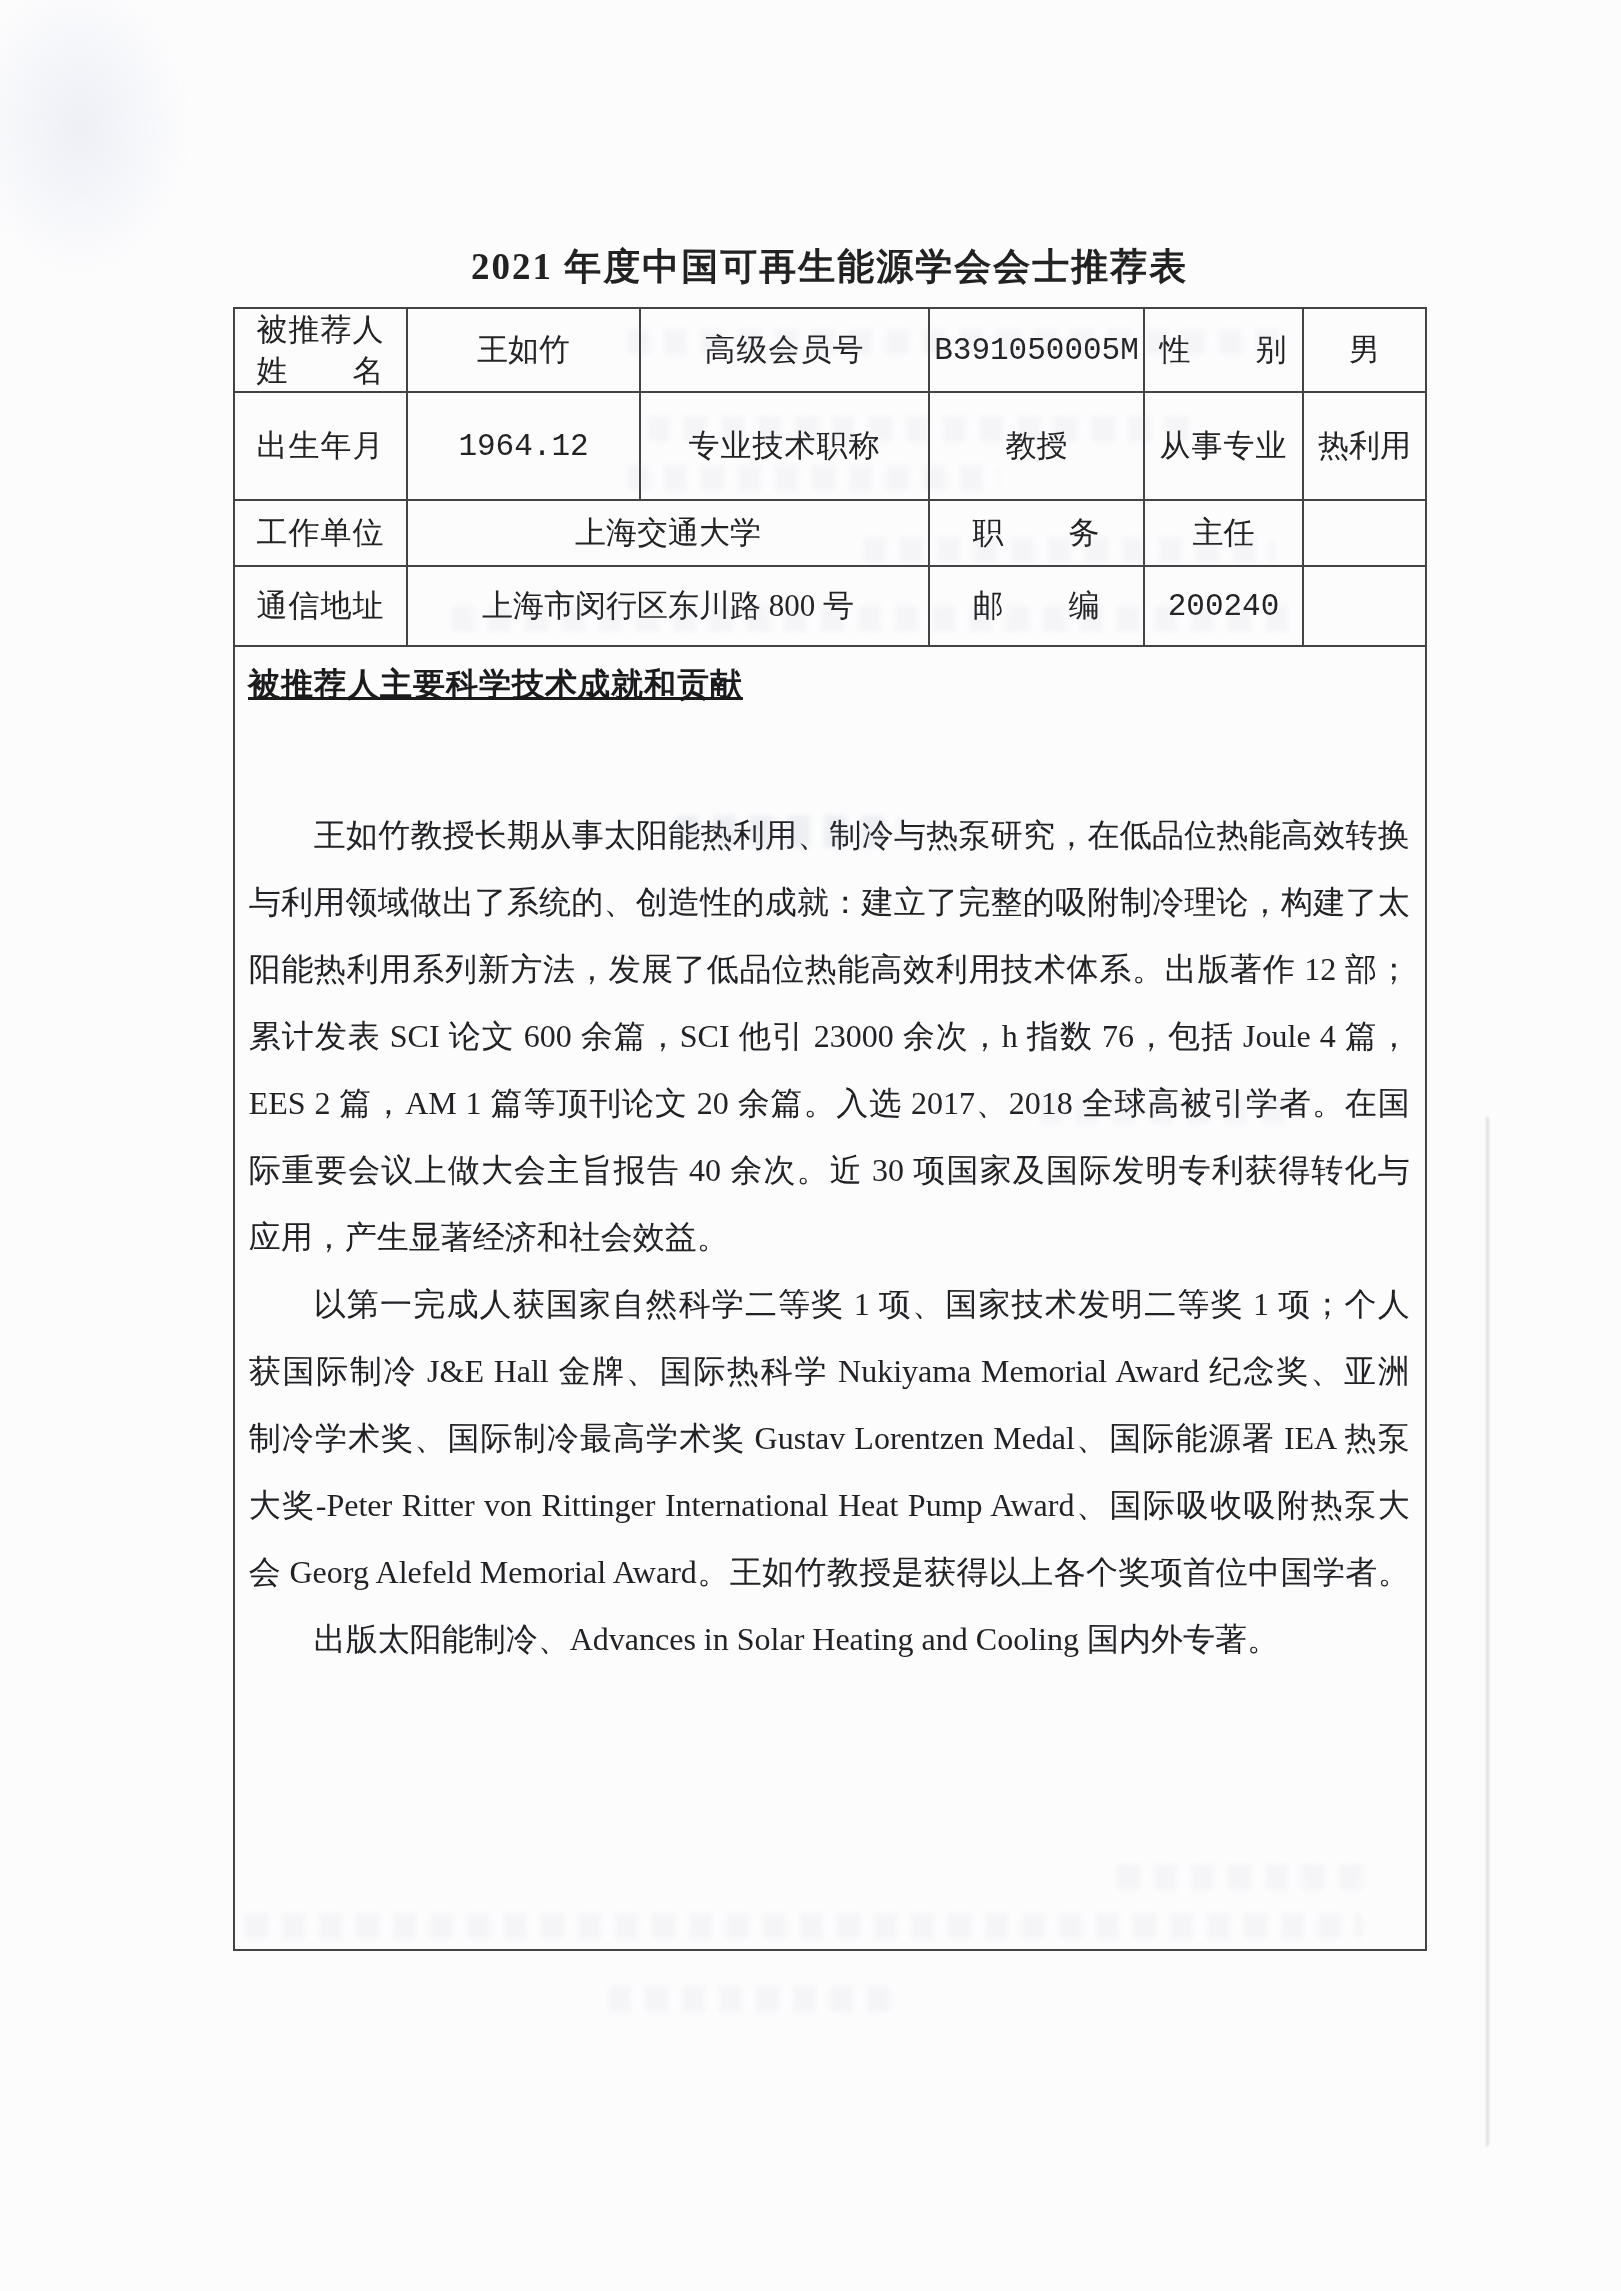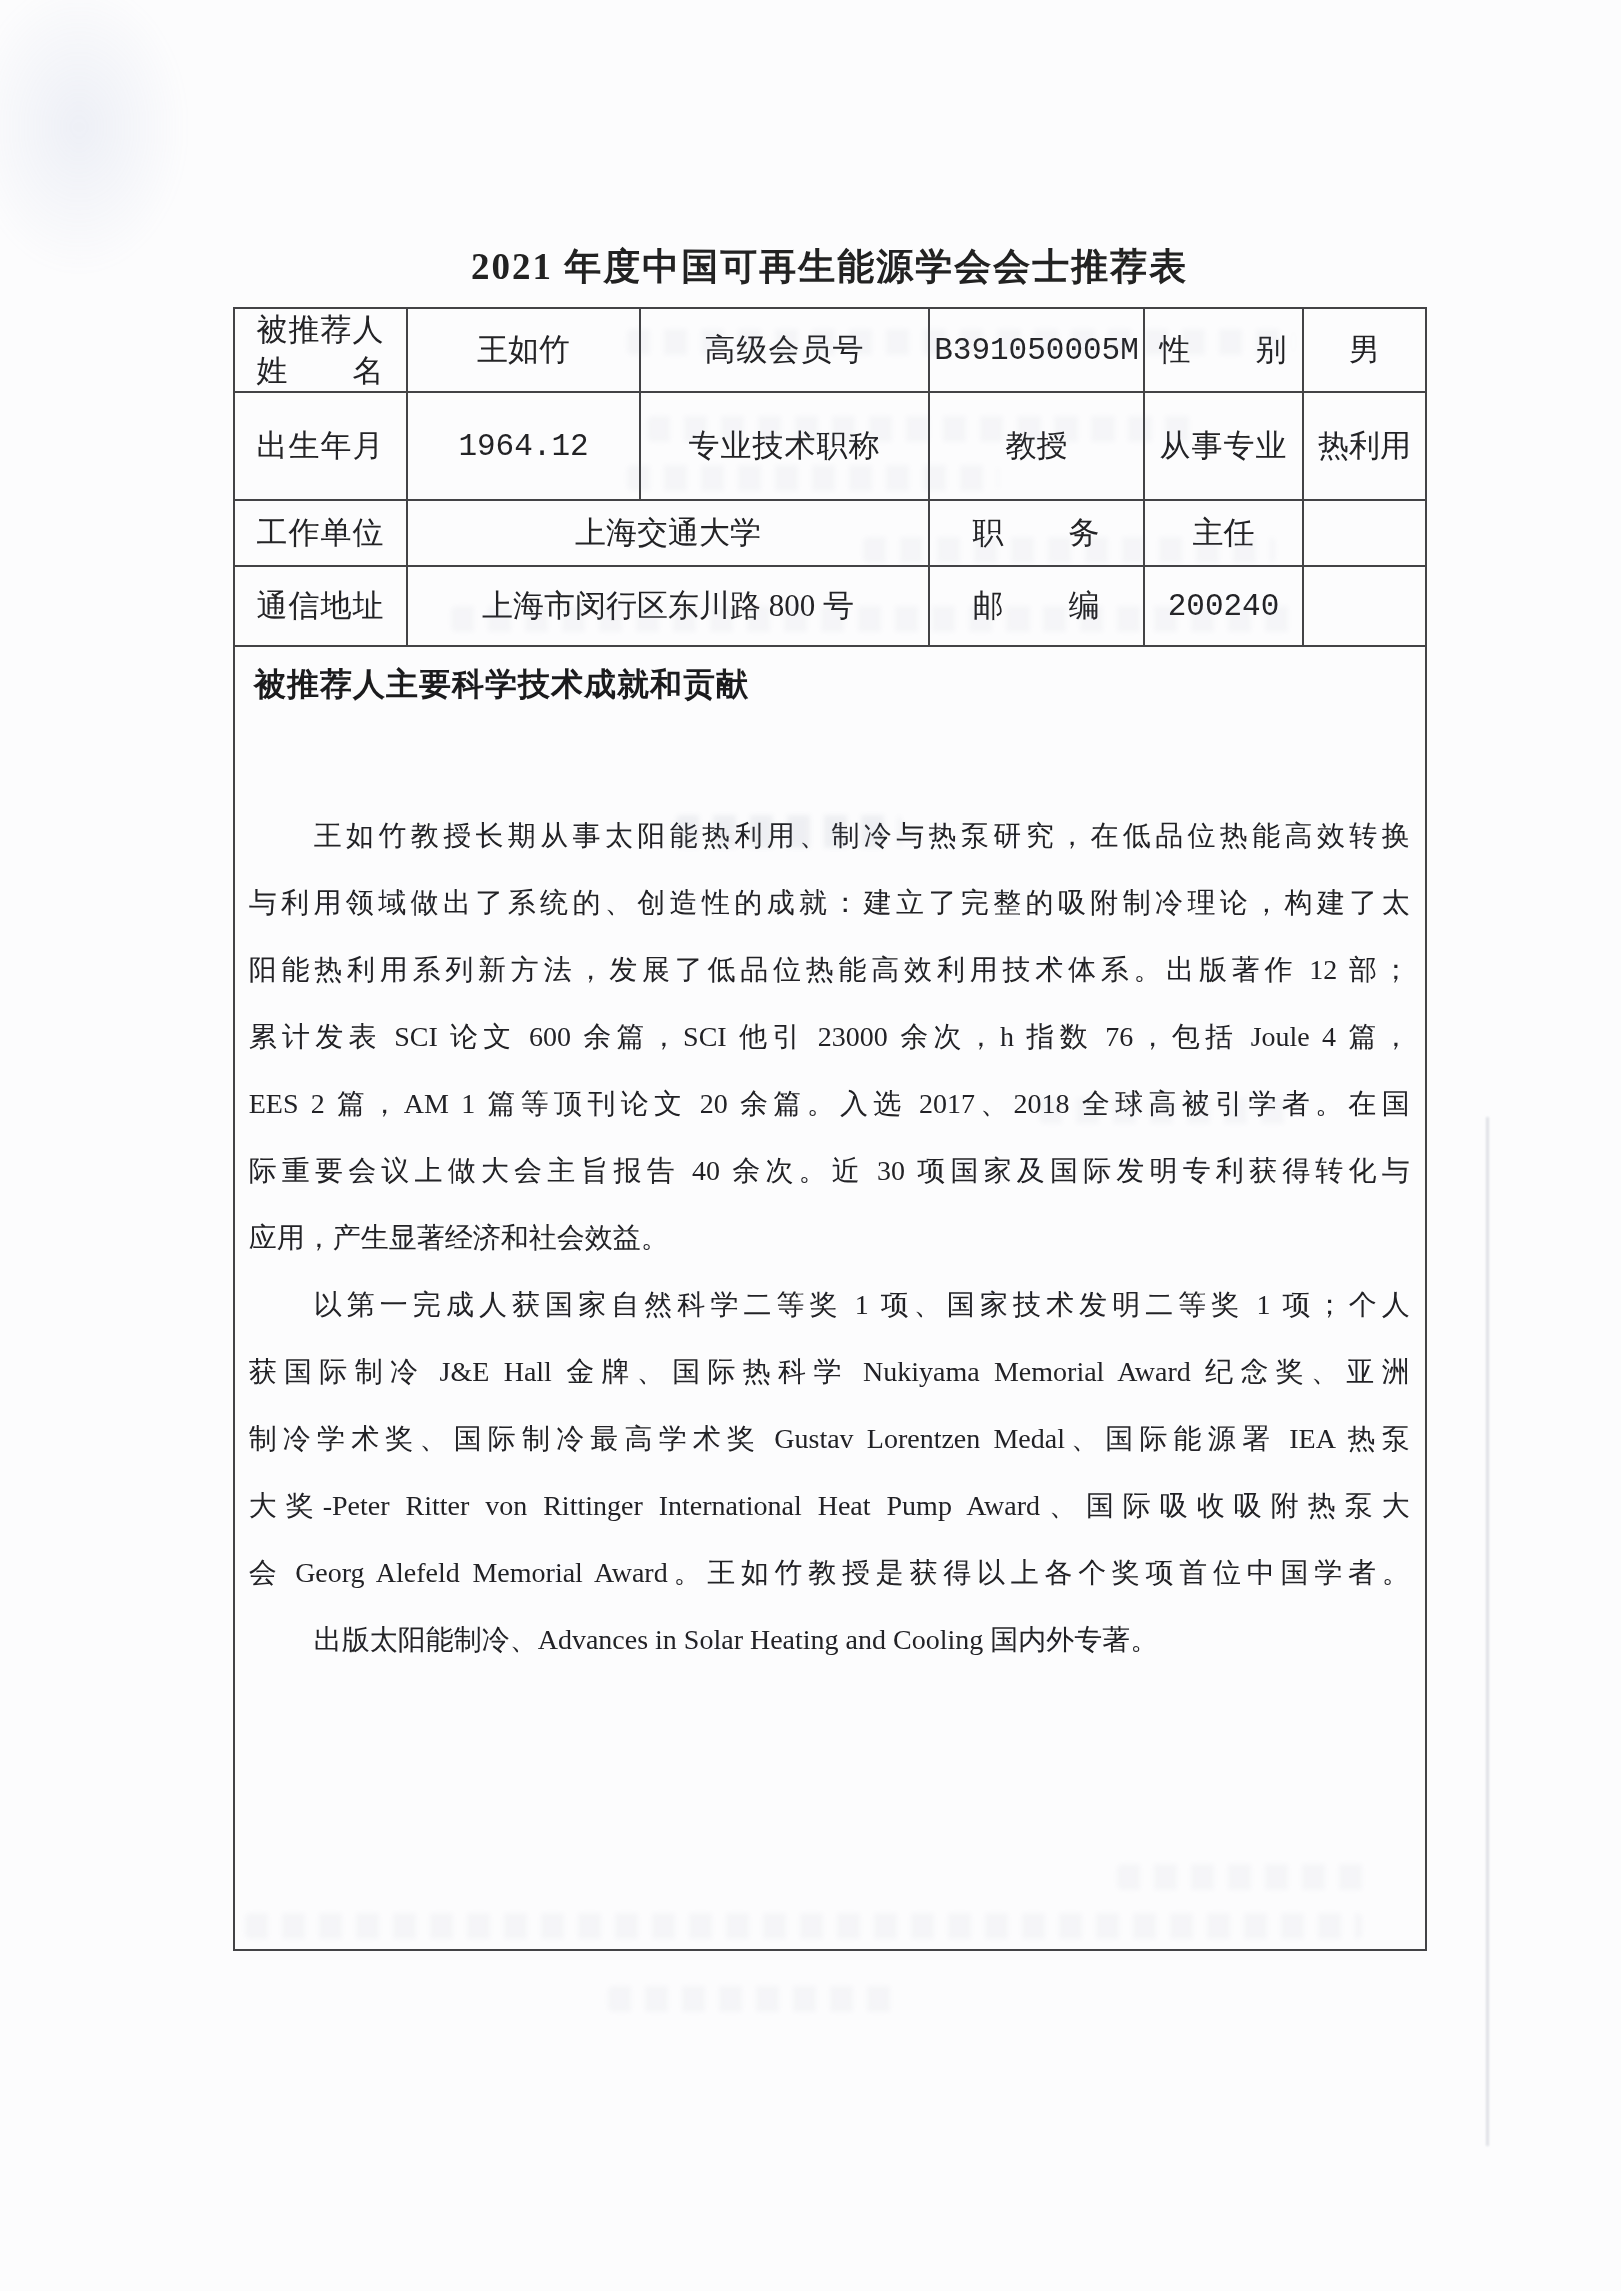--- a/index.html
+++ b/index.html
@@ -42,27 +42,27 @@
   td.lbl { font-weight: 500; letter-spacing: 1px; }
   td.lbl .lbl-line { line-height: 41px; white-space: nowrap; }
   .mono {
     font-family: Liberation Mono, monospace;
     font-size: 28px; letter-spacing: 0px; white-space: nowrap; margin-top: 36px;
   }
 
   
   td.ach-cell { vertical-align: top; text-align: left; position: relative; }
   .ach-heading {
-    position: absolute; top: 15.7px; left: 19px;
+    position: absolute; top: 15.7px; left: 13px;
     font-size: 32px; font-weight: 700; letter-spacing: 1px;
-    white-space: nowrap; color: #1b1b1d;
+    white-space: nowrap; color: #1b1b1d; text-decoration: underline;
   }
   .ach-body { position: absolute; top: 155px; left: 13.7px; width: 1161px; }
   .t-line {
-    font-size: 28px; height: 67px; line-height: 67px;
+    font-size: 32px; height: 67px; line-height: 67px;
     white-space: nowrap; overflow: hidden;
     text-align: justify; text-align-last: justify;
     color: #222226;
   }
   .t-line.indent { text-indent: 65px; }
   .t-line.short { text-align: center; text-align-last: left; }
 
   
   .smudge {
     position: absolute; height: 25.5px; border-radius: 4.9px;

